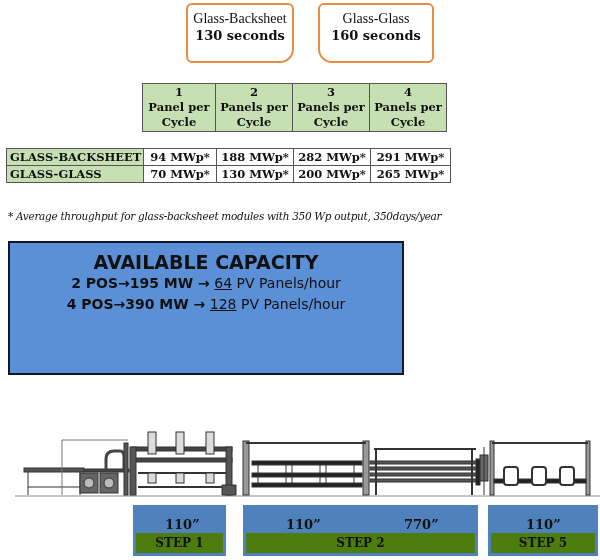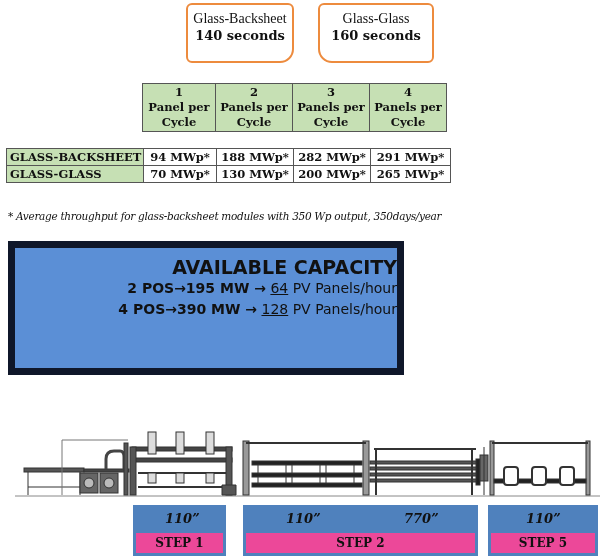--- a/index.html
+++ b/index.html
@@ -18,42 +18,42 @@
      font-family:"DejaVu Serif", serif; font-weight:bold; font-size:11.5px; line-height:15px; padding:0; vertical-align:middle; }
   table.hdr td:first-child { width:72px; }
 
   table.vals { position:absolute; left:6px; top:148px; border-collapse:collapse; }
   table.vals td { border:1px solid #555; height:16px; padding:0; font-family:"DejaVu Serif", serif; font-size:11.5px; text-align:center;font-weight:bold; }
   table.vals td.rowh { background:#c6e0b4; font-weight:bold; text-align:left; padding-left:3px; width:133px; }
   table.vals td.c1 { width:72px; } table.vals td.c2 { width:76px; } table.vals td.c3 { width:76px; } table.vals td.c4 { width:79px; }
 
   .footnote { position:absolute; left:8px; top:210px; font-family:"DejaVu Serif", serif; font-style:italic; font-size:10.5px; letter-spacing:-0.3px; }
 
-  .cap-box { position:absolute; left:8px; top:241px; width:396px; height:134px; background:#5b8fd6; border:7px solid #0f172a; box-sizing:border-box; text-align:right; font-family:"DejaVu Sans", sans-serif; }
+  .cap-box { position:absolute; left:8px; top:241px; width:396px; height:134px; background:#5b8fd6; border:2px solid #0f172a; box-sizing:border-box; text-align:center; font-family:"DejaVu Sans", sans-serif; }
   .cap-title { font-size:19px; font-weight:bold; margin-top:8px; display:block; color:#111; }
   .cap-line { font-size:14px; line-height:21px; display:block; color:#111; }
   .cap-line b { font-weight:bold; }
   .cap-line u { text-decoration:underline; }
 
   .machine { position:absolute; left:0; top:425px; width:600px; height:75px; }
 
   .step { position:absolute; top:505px; height:51px; background:#4f81bd; box-sizing:border-box; }
-  .step .time { position:absolute; top:6px; font-family:"DejaVu Serif", serif; font-weight:bold; font-size:13px; color:#111;font-style:italic; }
-  .step .name { position:absolute; left:3px; right:3px; bottom:3px; height:20px; background:#ec4899; text-align:center;
+  .step .time { position:absolute; top:12px; font-family:"DejaVu Serif", serif; font-weight:bold; font-size:13px; color:#111; }
+  .step .name { position:absolute; left:3px; right:3px; bottom:3px; height:20px; background:#4d7c0f; text-align:center;
     font-family:"DejaVu Serif", serif; font-weight:bold; font-size:12px; line-height:20px; color:#111; }
   #step1 { left:133px; width:93px; }
   #step2 { left:243px; width:235px; }
   #step3 { left:488px; width:110px; }
 </style>
 </head>
 <body>
 
 <div class="cycle-box" id="box-gb">
   <span class="lbl">Glass-Backsheet</span>
-  <span class="val">140 seconds</span>
+  <span class="val">130 seconds</span>
 </div>
 <div class="cycle-box" id="box-gg">
   <span class="lbl">Glass-Glass</span>
   <span class="val">160 seconds</span>
 </div>
 
 <table class="hdr">
   <tbody>
       <tr>
     <td><span>1</span><br><span>Panel per</span><br><span>Cycle</span></td>

